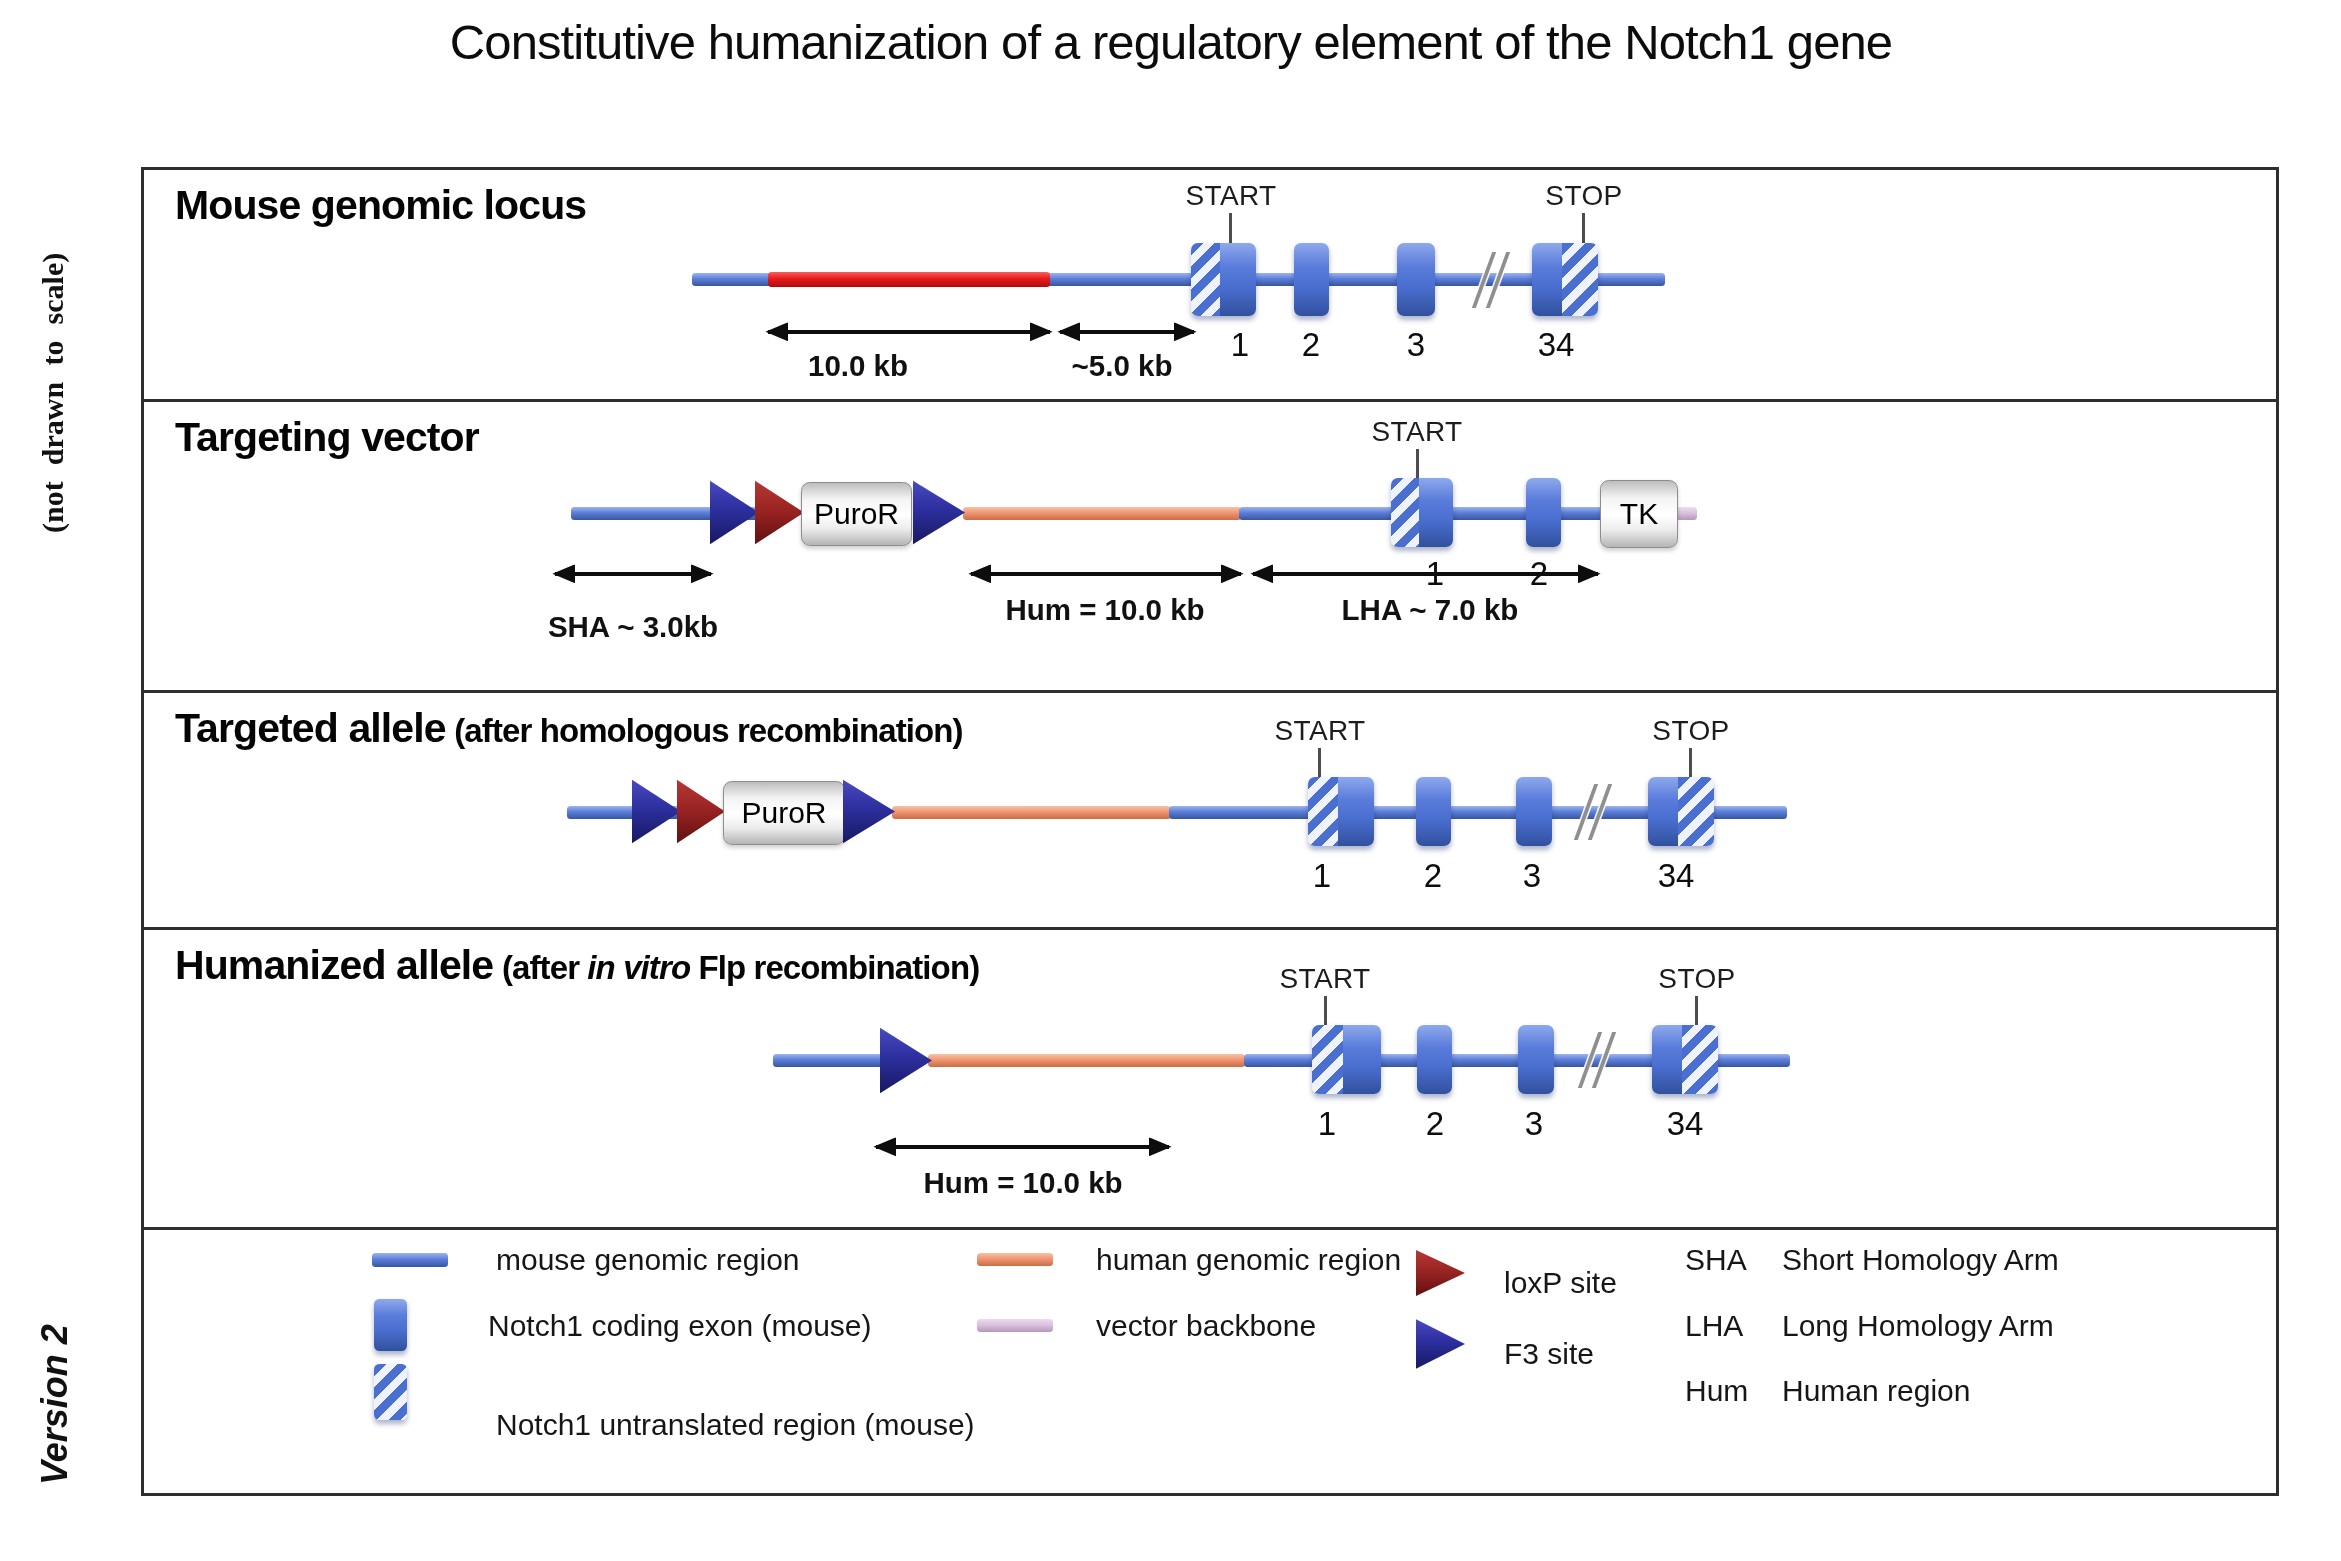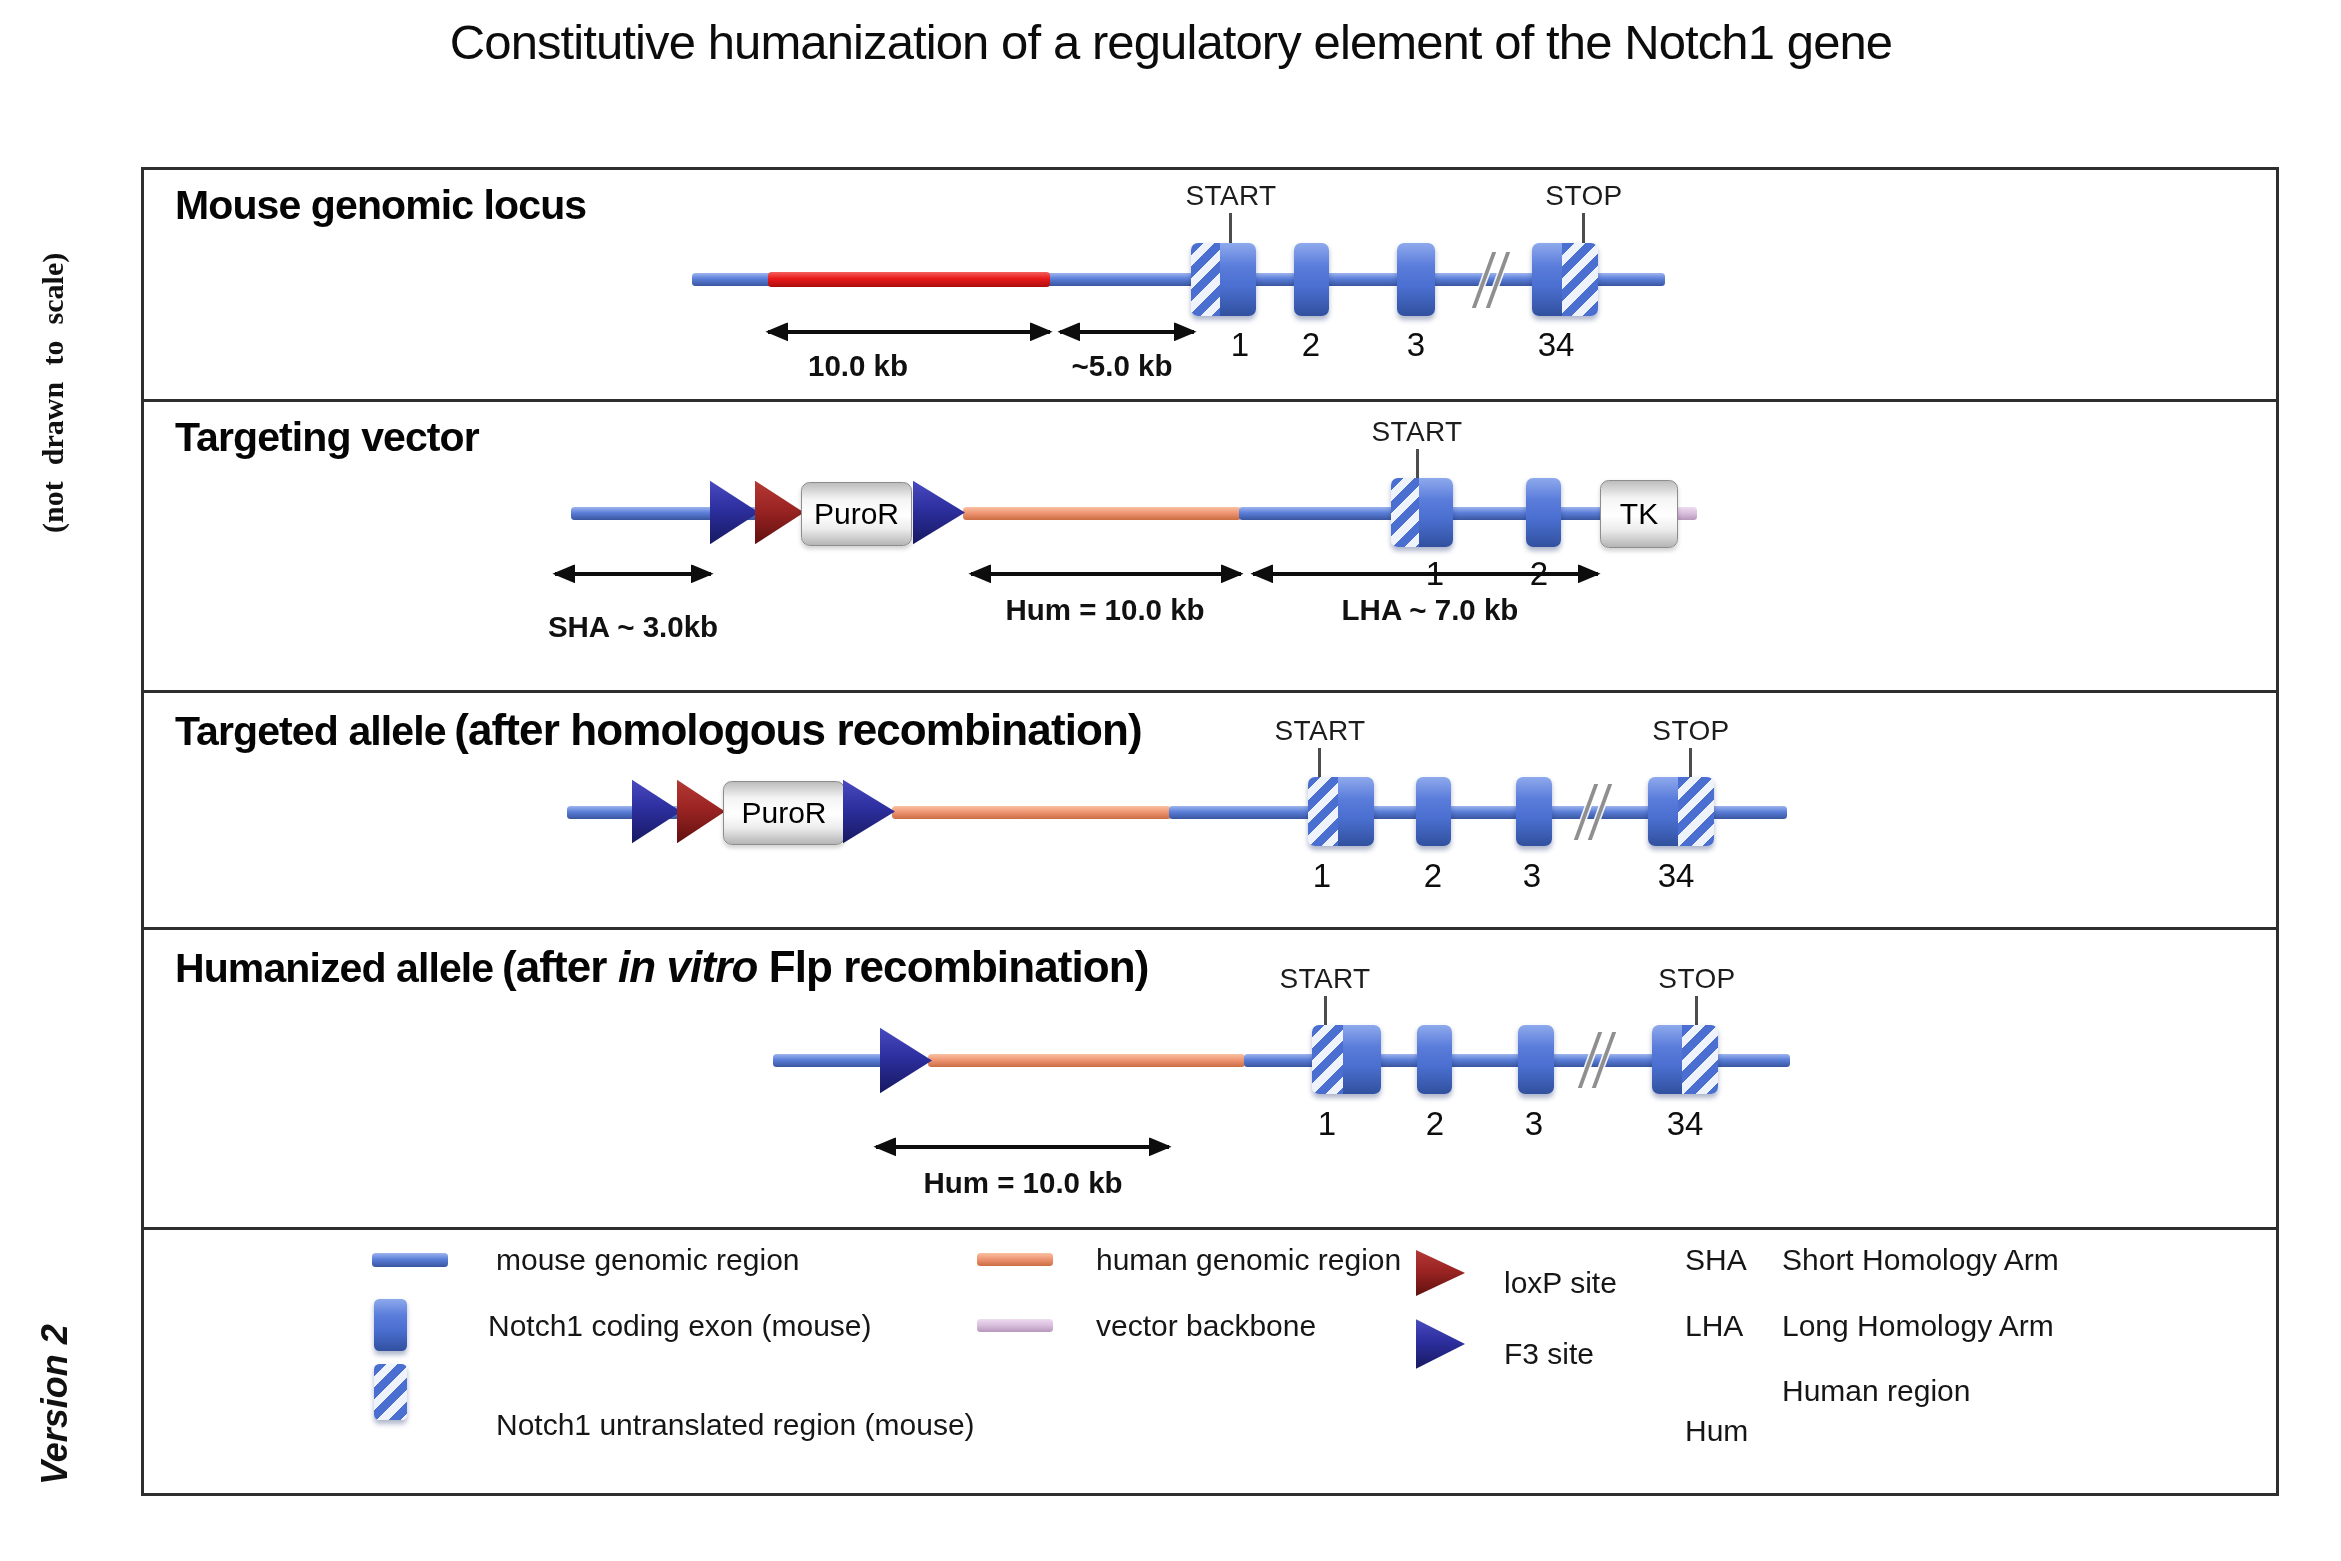--- a/index.html
+++ b/index.html
@@ -16,21 +16,21 @@
   .vnote.version{left:24px;top:1292px;width:61px;height:226px;
                  font-weight:700;font-style:italic;font-size:36px;}
 
   .outer{position:absolute;left:141px;top:167px;width:2138px;height:1329px;
          border:3.5px solid #2e2e2e;box-sizing:border-box;background:#fff;}
   .panel{position:absolute;left:0;right:0;box-sizing:border-box;}
   .panel.divided{border-bottom:3.5px solid #2e2e2e;}
 
   .hdr{position:absolute;left:31px;top:12px;font-weight:700;font-size:41px;
        letter-spacing:-0.9px;color:#050505;white-space:nowrap;}
-  .hdr .sub{font-size:44px;margin-left:8.7px;white-space:pre;}
+  .hdr .sub{font-size:33px;margin-left:8.7px;white-space:pre;}
   .hdr .sub em{font-style:italic;}
 
   
   .gline{position:absolute;height:13px;border-radius:3.5px;}
   .gline.blue{background:linear-gradient(180deg,#9db4ee 0%,var(--mouse-blue,#5b7ed8) 45%,#38559f 100%);}
   .gline.red{height:14.7px;background:linear-gradient(180deg,#f4615d 0%,var(--red-region,#e81a1a) 45%,#ad0e0e 100%);}
   .gline.orange{background:linear-gradient(180deg,#f9c2a2 0%,var(--human-orange,#ef9674) 45%,#cb6d43 100%);}
   .gline.pink{background:linear-gradient(180deg,#eedcf0 0%,var(--backbone-pink,#d9bedd) 50%,#b697bb 100%);}
 
   
@@ -296,19 +296,19 @@
 
       <div class="tri navy" style="left:1272px;top:119px;width:49px;height:54px;">
           <div class="shape"></div>
         </div>
       <div class="leg-txt" style="left:1360px;top:156px;">F3 site</div>
 
       <div class="leg-txt" style="left:1541px;top:62px;">SHA</div>
       <div class="leg-txt" style="left:1638px;top:62px;">Short Homology Arm</div>
       <div class="leg-txt" style="left:1541px;top:128px;">LHA</div>
       <div class="leg-txt" style="left:1638px;top:128px;">Long Homology Arm</div>
-      <div class="leg-txt" style="left:1541px;top:193px;margin-top:40px;">Hum</div>
+      <div class="leg-txt" style="left:1541px;top:193px;">Hum</div>
       <div class="leg-txt" style="left:1638px;top:193px;">Human region</div>
     </div>
 
   </div>
 </div>
 
 
 </body></html>

